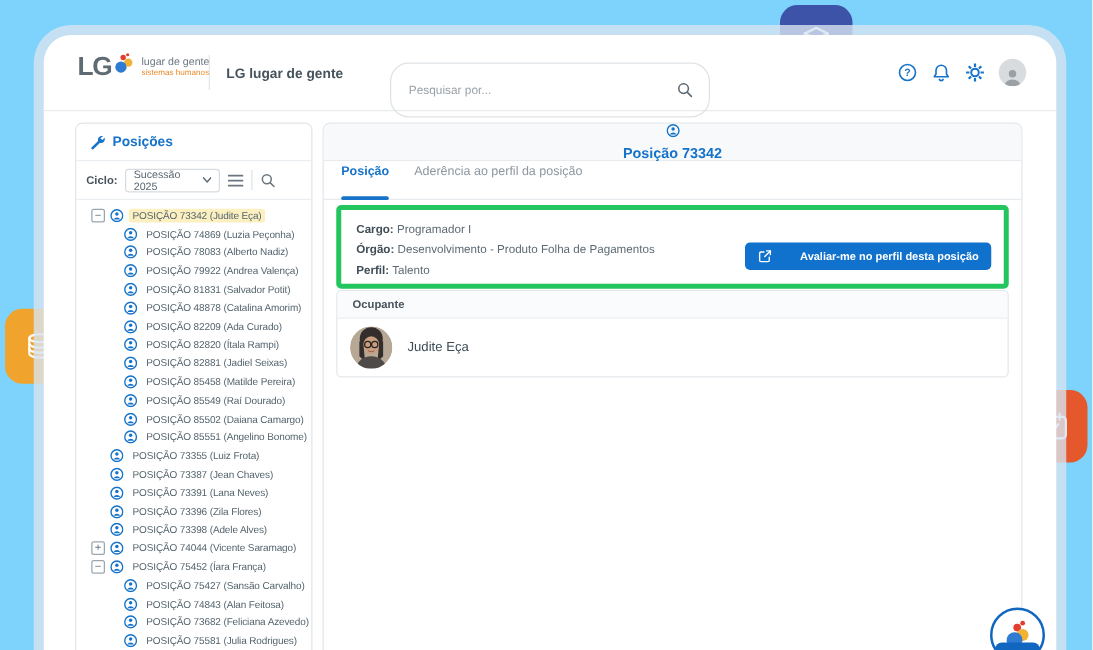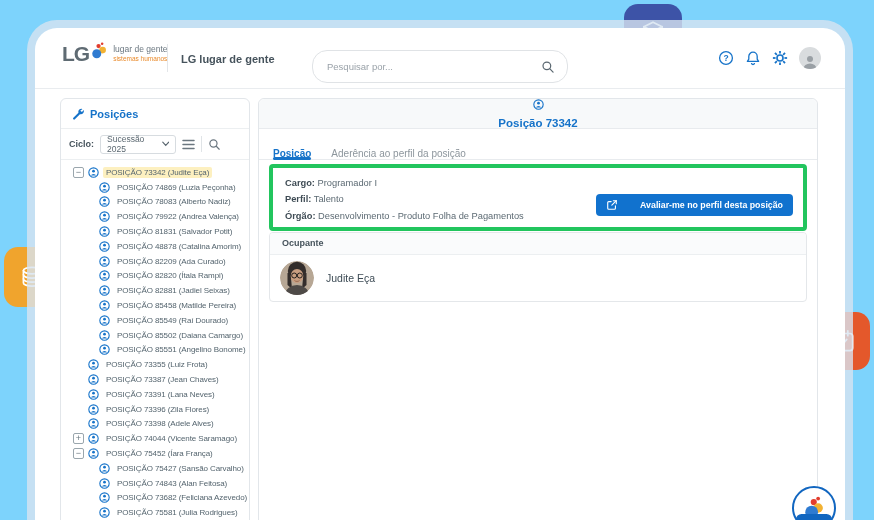--- a/index.html
+++ b/index.html
@@ -11,21 +11,21 @@
   
   .hdr{position:absolute;left:0;top:0;width:100%;height:60px;border-bottom:1px solid #e9ecef;}
   .logo-wrap{position:absolute;left:27px;top:14px;display:flex;align-items:center;}
   .lg-mark{font-size:21px;font-weight:bold;color:#5f6b73;letter-spacing:-1px;}
   .logo-dots{margin:-6px 2px 0 1px;}
   .logo-txt{display:flex;flex-direction:column;line-height:1.15;margin-left:3px;}
   .logo-tag{font-size:8.5px;color:#6b7780;}
   .logo-sub{font-size:6.5px;color:#e98a2b;}
   .hdr-div{position:absolute;left:132px;top:16px;width:1px;height:28px;background:#e3e6e9;}
   .app-title{position:absolute;left:146px;top:25px;font-size:11px;font-weight:bold;color:#46535c;}
-  .search{position:absolute;left:50%;transform:translateX(-50%);top:22px;width:256px;height:33px;
+  .search{position:absolute;left:50%;transform:translateX(-50%);top:22px;width:256px;height:44px;
           border:1px solid #e0e3e6;border-radius:15px;display:flex;align-items:center;padding:0 12px;box-sizing:border-box;}
   .search input{border:none;outline:none;flex:1;font-size:9.5px;color:#5c6a73;font-family:inherit;background:transparent;}
   .search input::placeholder{color:#9aa2a9;}
   .hdr-icons{position:absolute;right:24px;top:19px;display:flex;align-items:center;gap:11px;}
   .hicon{width:16px;height:16px;cursor:pointer;}
   .havatar{width:22px;height:22px;border-radius:50%;background:#d9dcde;display:flex;align-items:flex-end;justify-content:center;overflow:hidden;}
   
   .sidebar{position:absolute;left:25px;top:70px;width:190px;height:470px;border:1px solid #e2e6ea;
            border-radius:6px;background:#fff;box-sizing:border-box;overflow:hidden;}
   .sb-title{height:29px;display:flex;align-items:center;gap:6px;padding:0 11px;border-bottom:1px solid #eceff1;
@@ -43,21 +43,21 @@
   .exp-spacer{width:15px;flex:0 0 auto;}
   .person-ic{width:11px;height:11px;flex:0 0 auto;}
   .tree-label{font-size:8px;letter-spacing:-0.1px;color:#54646e;margin-left:4px;padding:1px 3px;border-radius:2px;}
   .tree-label.hl{background:#fdf0c0;}
   
   .main{position:absolute;left:223px;top:70px;width:560px;height:470px;border:1px solid #e2e6ea;
         border-radius:6px;background:#fff;box-sizing:border-box;}
   .mp-header{height:29px;background:#f7f9fa;border-bottom:1px solid #e8ebee;display:flex;align-items:center;
              gap:7px;padding:0 13px;color:#1673c9;font-weight:bold;font-size:11.5px;border-radius:6px 6px 0 0;flex-direction:column;}
   .mp-tabs{height:30px;display:flex;align-items:flex-end;gap:20px;padding:0 14px;border-bottom:1px solid #e8ebee;}
-  .tab{position:relative;font-size:10px;color:#8d969d;padding-bottom:0;cursor:pointer;text-align:center;}
+  .tab{position:relative;font-size:10px;color:#8d969d;padding-bottom:16px;cursor:pointer;text-align:center;}
   .tab.active{color:#1673c9;font-weight:bold;}
   .tab.active::after{content:'';position:absolute;left:0;right:0;bottom:-1px;height:3px;background:#1673c9;border-radius:2px;}
   .info-card{position:absolute;left:10px;right:10px;top:65px;height:59px;border:4px solid #22c55e;border-radius:4px;}
   .info-fields{padding:7px 12px;}
   .field{font-size:9.3px;line-height:16.3px;color:#5c6a73;}
   .field b{color:#3f4c55;}
   .assess-btn{position:absolute;right:10px;top:26px;height:22px;background:#1172ce;color:#fff;border:none;
               border-radius:4px;display:flex;align-items:center;gap:22px;padding:0 10px;font-size:8.8px;
               font-weight:bold;cursor:pointer;font-family:inherit;}
   .occ-card{position:absolute;left:10px;right:10px;top:133px;height:68px;border:1px solid #e4e7ea;border-radius:4px;overflow:hidden;}
@@ -412,22 +412,22 @@
         <span>Posição 73342</span>
       </div>
       <div class="mp-tabs">
         <span class="tab active">Posição</span>
         <span class="tab">Aderência ao perfil da posição</span>
       </div>
 
       <div class="info-card">
         <div class="info-fields">
           <div class="field"><b>Cargo:</b> <span>Programador I</span></div>
+          <div class="field"><b>Órgão:</b> <span>Desenvolvimento - Produto Folha de Pagamentos</span></div>
           <div class="field"><b>Perfil:</b> <span>Talento</span></div>
-          <div class="field"><b>Órgão:</b> <span>Desenvolvimento - Produto Folha de Pagamentos</span></div>
         </div>
         <button class="assess-btn">
           <svg width="12" height="12" viewBox="0 0 14 14" fill="none" stroke="#fff" stroke-width="1.3" stroke-linecap="round" stroke-linejoin="round">
             <path d="M6,3 H3.2 A1.2,1.2 0 0 0 2,4.2 V10.8 A1.2,1.2 0 0 0 3.2,12 H9.8 A1.2,1.2 0 0 0 11,10.8 V8"></path>
             <path d="M8.5,2 H12 V5.5"></path>
               <line x1="12" y1="2" x2="6.8" y2="7.2"></line>
           </svg>
           <span>Avaliar-me no perfil desta posição</span>
         </button>
       </div>

